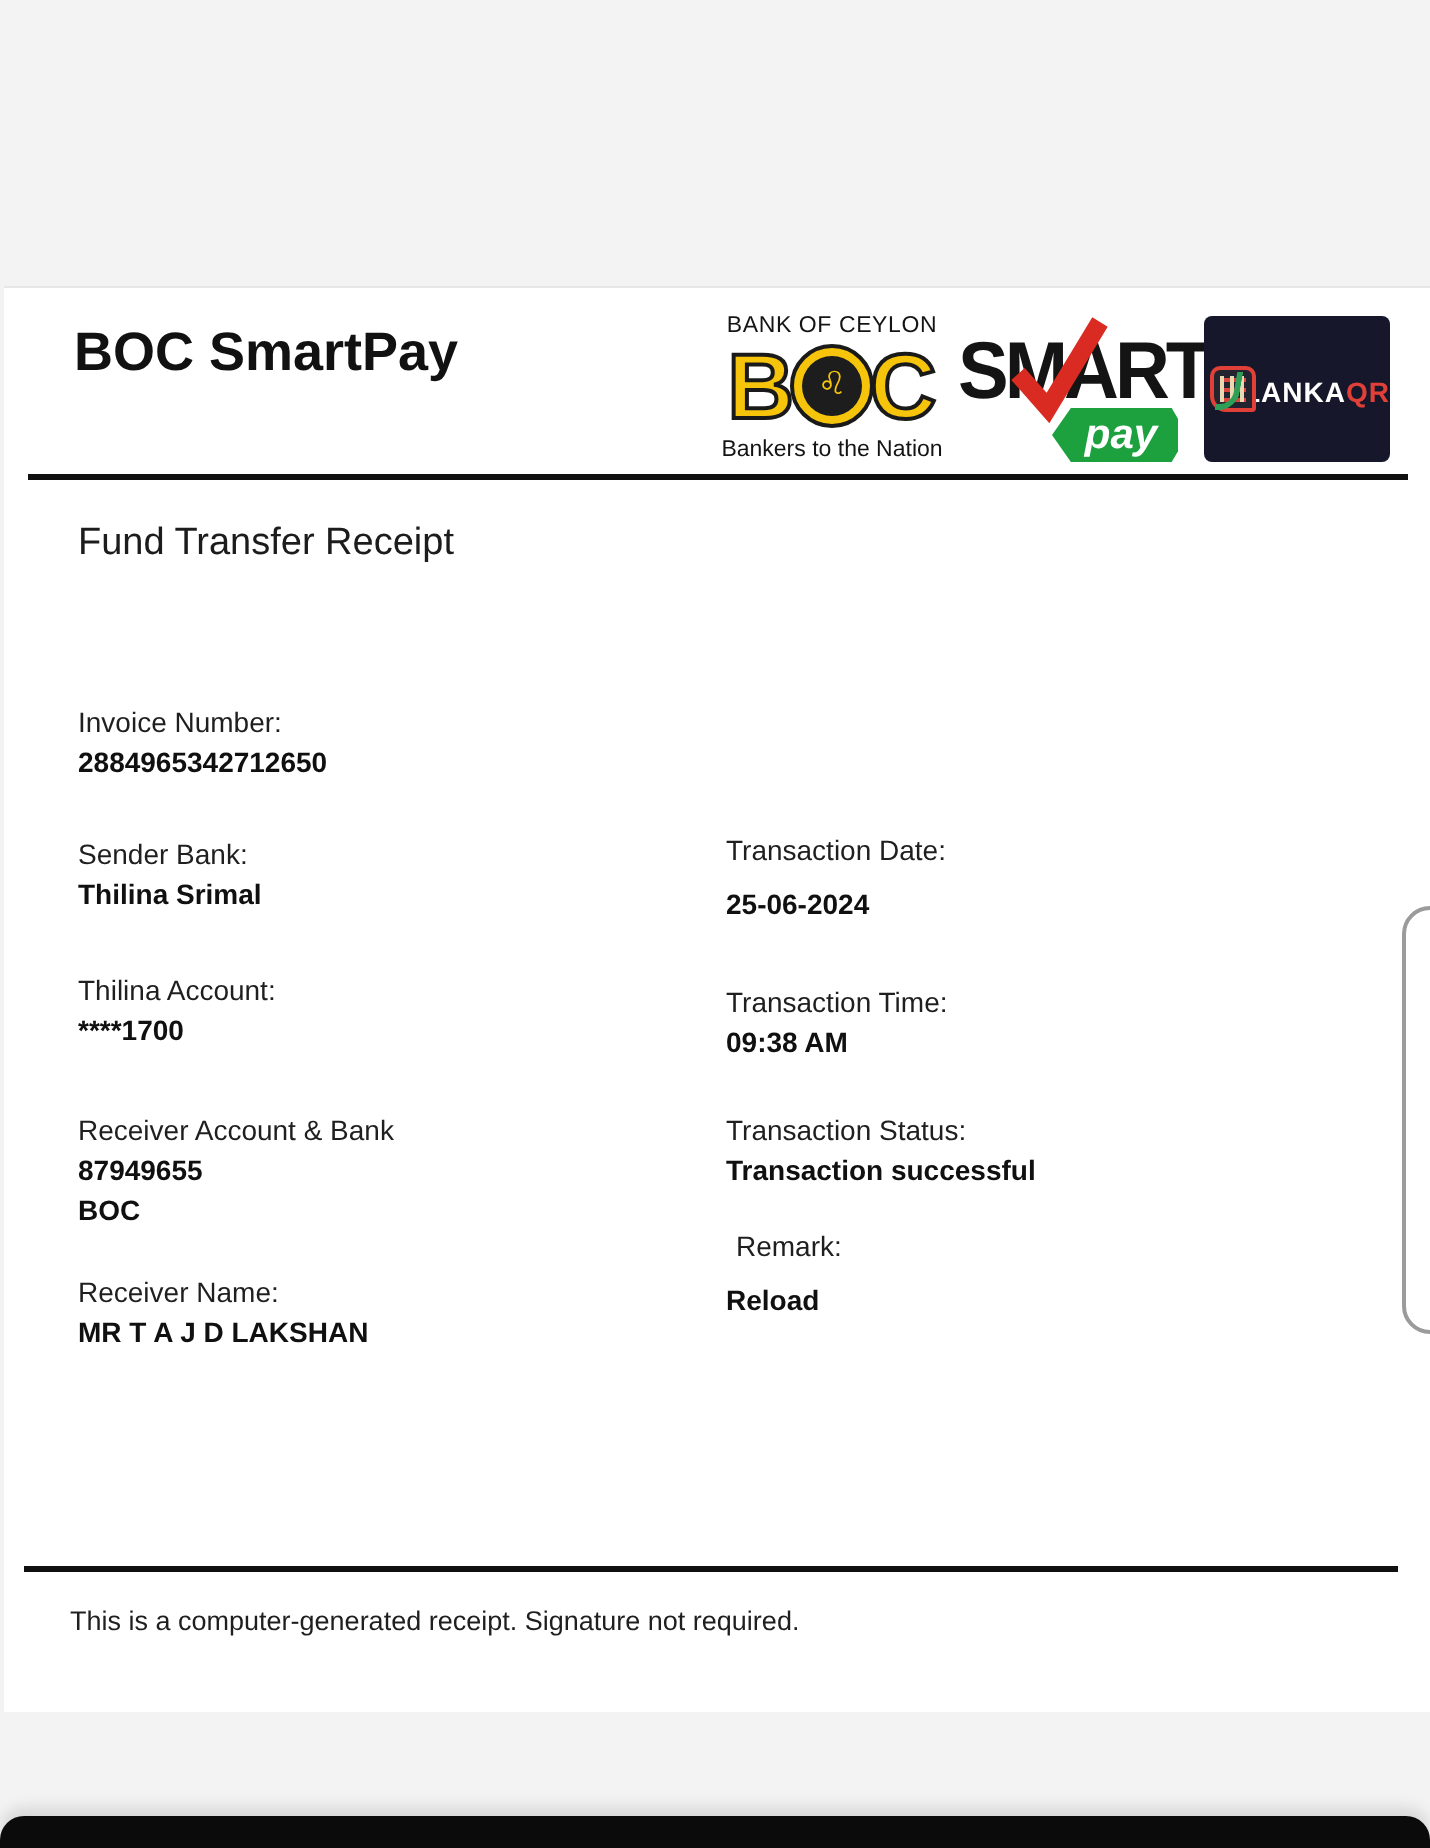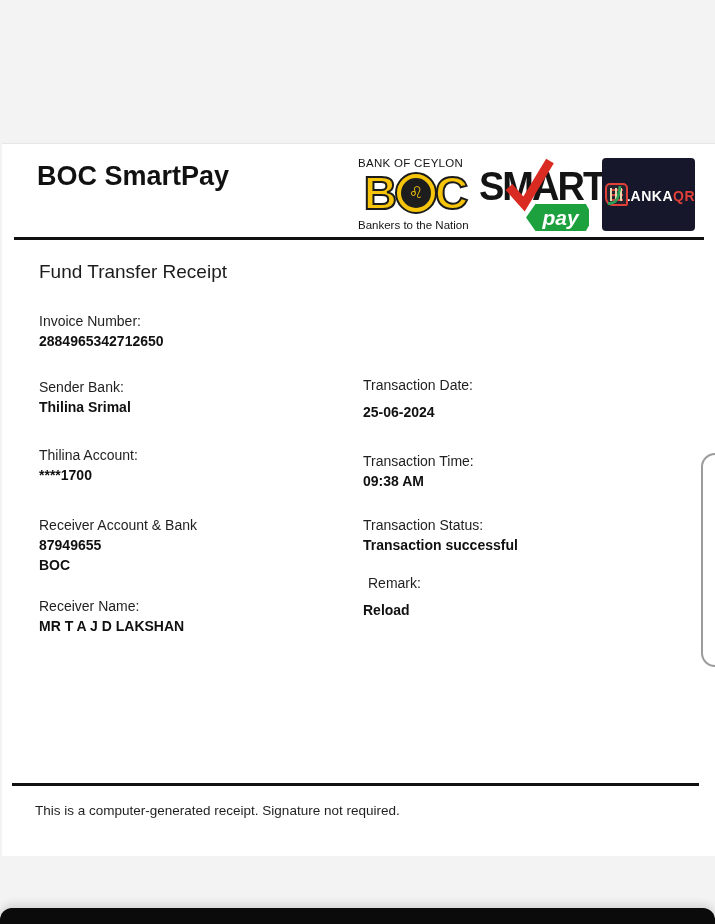--- a/index.html
+++ b/index.html
@@ -11,21 +11,21 @@
   }
   .card{
     position:absolute;left:2px;top:143px;width:715px;height:712px;
     background:#ffffff;border-top:1px solid #e6e6e6;
   }
   
   .app-title{
     position:absolute;left:35px;top:17px;
     font-size:27px;font-weight:700;color:#111;letter-spacing:0;
   }
-  .boc-logo{position:absolute;left:356px;top:13px;width:116px;}
+  .boc-logo{position:absolute;left:356px;top:13px;width:116px;text-align:center;}
   .boc-top{font-size:11.5px;color:#141414;white-space:nowrap;letter-spacing:.3px;}
   .boc-letters{
     display:flex;align-items:center;justify-content:center;height:48px;
     font-size:46px;font-weight:900;line-height:1;color:#f6c50b;
     -webkit-text-stroke:2px #1a1a1a;
   }
   .boc-emblem{
     width:38px;height:38px;border-radius:50%;background:#f6c50b;
     border:2px solid #1a1a1a;position:relative;margin:0 -2px;flex:none;
   }
@@ -68,21 +68,21 @@
     position:absolute;right:2px;top:5px;width:8px;height:16px;
     border-right:3px solid #2f9e57;border-bottom:3px solid #2f9e57;
     border-radius:0 0 9px 0;transform:skewX(-10deg);
   }
   .lqr-text{font-size:14px;font-weight:700;color:#ffffff;letter-spacing:.5px;margin-top:3px;}
   .lqr-text .red{color:#e04038;}
   .header-rule{position:absolute;left:12px;right:13px;top:93px;height:3px;background:#101010;}
   
   .receipt-title{position:absolute;left:37px;top:117px;font-size:19px;color:#1c1c1c;}
   .field{position:absolute;width:300px;}
-  .flabel{font-size:14px;line-height:19px;color:#1f1f1f;}
+  .flabel{font-size:14px;line-height:19px;color:#1f1f1f;margin-top:40px;}
   .fvalue{font-size:14px;line-height:20px;font-weight:700;color:#101010;}
   .col-left{left:37px;}
   .col-right{left:361px;}
   .gap-lg .fvalue{margin-top:7px;}
   .indent .flabel{padding-left:5px;}
   .bottom-rule{position:absolute;left:10px;right:18px;top:639px;height:3px;background:#101010;}
   .footer-note{position:absolute;left:33px;top:659px;font-size:13.5px;color:#1f1f1f;}
   
   .scroll-thumb{
     position:absolute;left:701px;top:453px;width:26px;height:210px;

